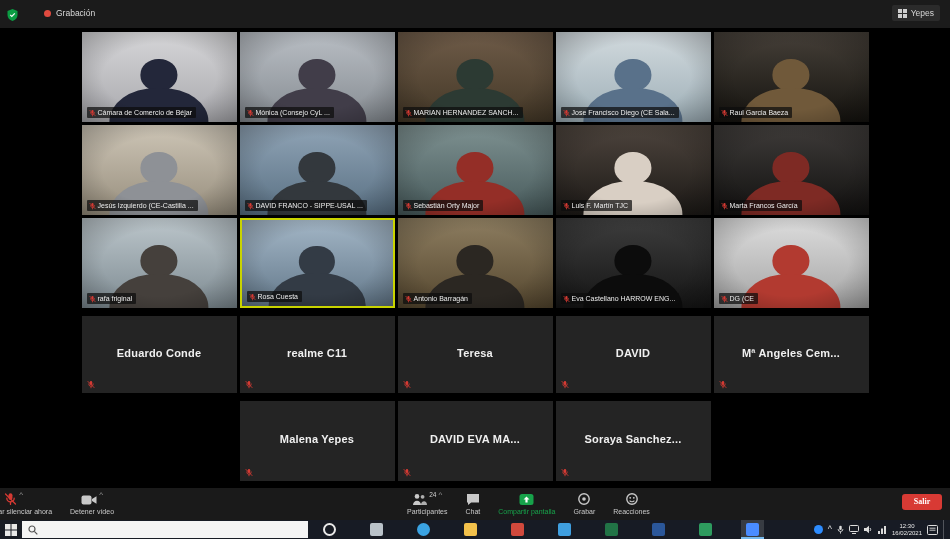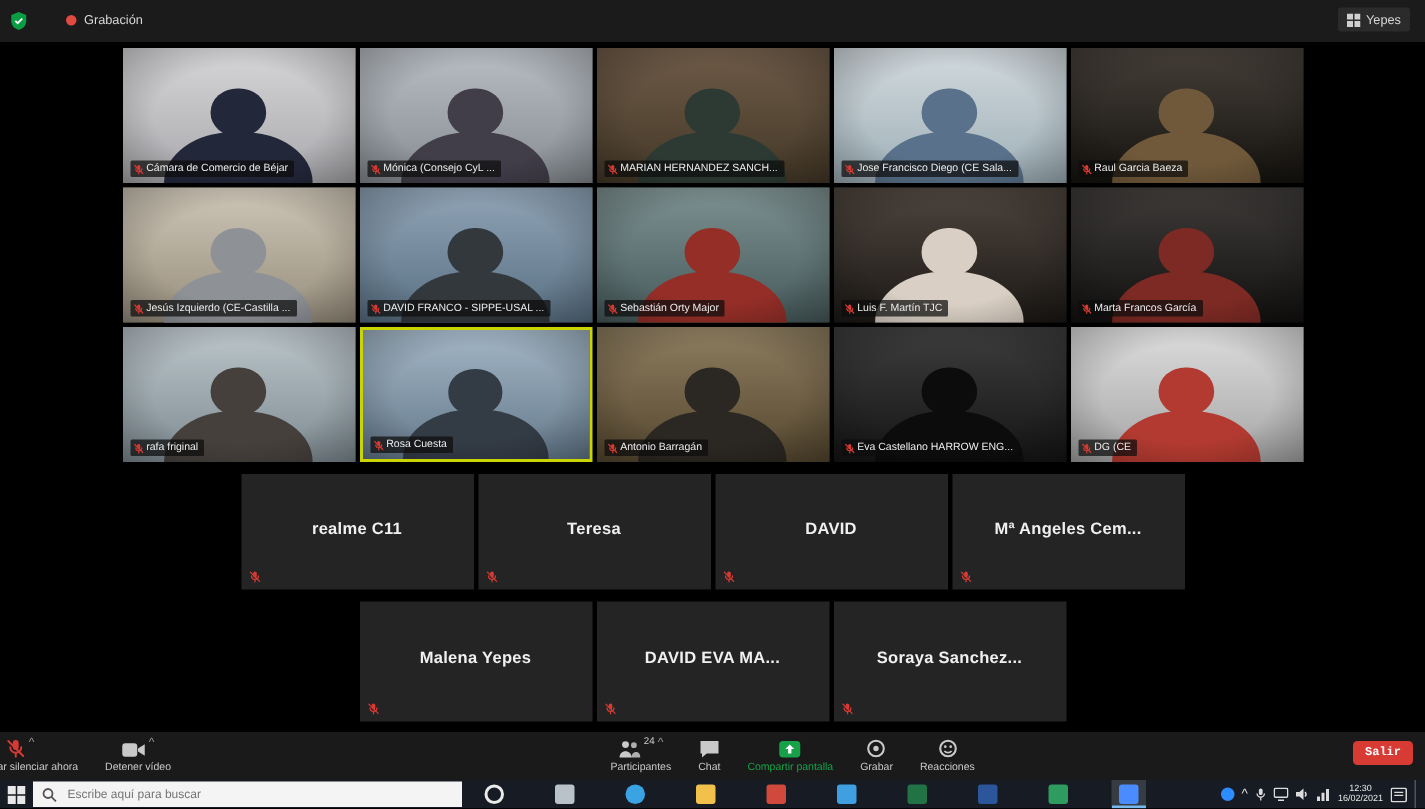--- a/index.html
+++ b/index.html
@@ -40,21 +40,21 @@
   #toolbar{position:absolute;left:0;right:0;top:488px;height:32px;background:#1a1a1a;overflow:hidden;}
   .tb-left{position:absolute;left:-34px;top:3px;display:flex;}
   .tb-center{position:absolute;left:398px;top:3px;display:flex;}
   .tb-item{display:flex;flex-direction:column;align-items:center;padding:0 9px;cursor:default;}
   .ticon{height:15px;display:flex;align-items:flex-end;gap:2px;}
   .tlabel{margin-top:2px;font-size:7px;color:#c9c9c9;white-space:nowrap;}
   .tlabel.green{color:#17a24a;}
   .caret{font-size:8px;color:#9a9a9a;line-height:8px;align-self:flex-start;}
   .badge{font-size:6.5px;color:#cfcfcf;align-self:flex-start;}
   #leave-btn{position:absolute;right:8px;top:6px;width:40px;height:16px;background:#d83a34;border:none;
-             border-radius:3px;color:#fff;font-size:8px;font-weight:bold;font-family:Liberation Mono, monospace;line-height:16px;
+             border-radius:3px;color:#fff;font-size:8px;font-weight:bold;font-family:Liberation Serif, serif;line-height:16px;
              text-align:center;padding:0;}
 
   
   #taskbar{position:absolute;left:0;right:0;top:520px;height:19px;background:#171b24;}
   #start-btn{position:absolute;left:0;top:0;width:22px;height:19px;display:flex;align-items:center;justify-content:center;}
   #search-box{position:absolute;left:22px;top:1px;width:286px;height:17px;background:#f4f4f4;
               display:flex;align-items:center;gap:5px;padding:0 6px;box-sizing:border-box;}
   #search-box input{border:none;background:transparent;outline:none;flex:1;
                     font-family:inherit;font-size:8px;color:#444;}
   #taskbar-apps{position:absolute;left:318px;top:0;height:19px;display:flex;align-items:center;gap:24px;}
@@ -353,20 +353,31 @@
                 <path d="M6 8.8v2.2"></path>
                 <path d="M1.4 1.4l9.2 9.2"></path>
               </g>
             </svg>
             <span>DG (CE</span>
           </div>
         </div>
       </div>
       <div class="tile-row gap-above">
         <div class="tile name-tile">
+          <div class="center-name">Eduardo Conde</div>
+          <div class="corner-mic"><svg width="8" height="9" viewBox="0 0 12 12">
+              <rect x="4.2" y="0.8" width="3.6" height="6" rx="1.8" fill="#d63a33"></rect>
+              <g fill="none" stroke="#d63a33" stroke-width="1.3" stroke-linecap="round">
+                <path d="M2.6 5.2a3.4 3.4 0 0 0 6.8 0"></path>
+                <path d="M6 8.8v2.2"></path>
+                <path d="M1.4 1.4l9.2 9.2"></path>
+              </g>
+            </svg></div>
+        </div>
+        <div class="tile name-tile">
           <div class="center-name">realme C11</div>
           <div class="corner-mic"><svg width="8" height="9" viewBox="0 0 12 12">
               <rect x="4.2" y="0.8" width="3.6" height="6" rx="1.8" fill="#d63a33"></rect>
               <g fill="none" stroke="#d63a33" stroke-width="1.3" stroke-linecap="round">
                 <path d="M2.6 5.2a3.4 3.4 0 0 0 6.8 0"></path>
                 <path d="M6 8.8v2.2"></path>
                 <path d="M1.4 1.4l9.2 9.2"></path>
               </g>
             </svg></div>
         </div>
@@ -532,21 +543,20 @@
           <rect x="6.5" width="5.5" height="5.5"></rect>
           <rect y="6.5" width="5.5" height="5.5"></rect>
           <rect x="6.5" y="6.5" width="5.5" height="5.5"></rect>
         </svg>
     </div>
     <div id="search-box">
       <svg width="10" height="10" viewBox="0 0 10 10">
           <circle cx="4" cy="4" r="3" fill="none" stroke="#555" stroke-width="1.2"></circle>
           <path d="M6.3 6.3l3 3" stroke="#555" stroke-width="1.2"></path>
         </svg>
-      <input readonly="" placeholder="Escribe aquí para buscar" style="">
     </div>
     <div id="taskbar-apps">
         <div class="app-slot">
           <div class="app ring" style="border: 2px solid rgb(233, 233, 233);"></div>
         </div>
         <div class="app-slot">
           <div class="app square" style="background: rgb(185, 194, 201);"></div>
         </div>
         <div class="app-slot">
           <div class="app circle" style="background: rgb(58, 163, 227);"></div>

